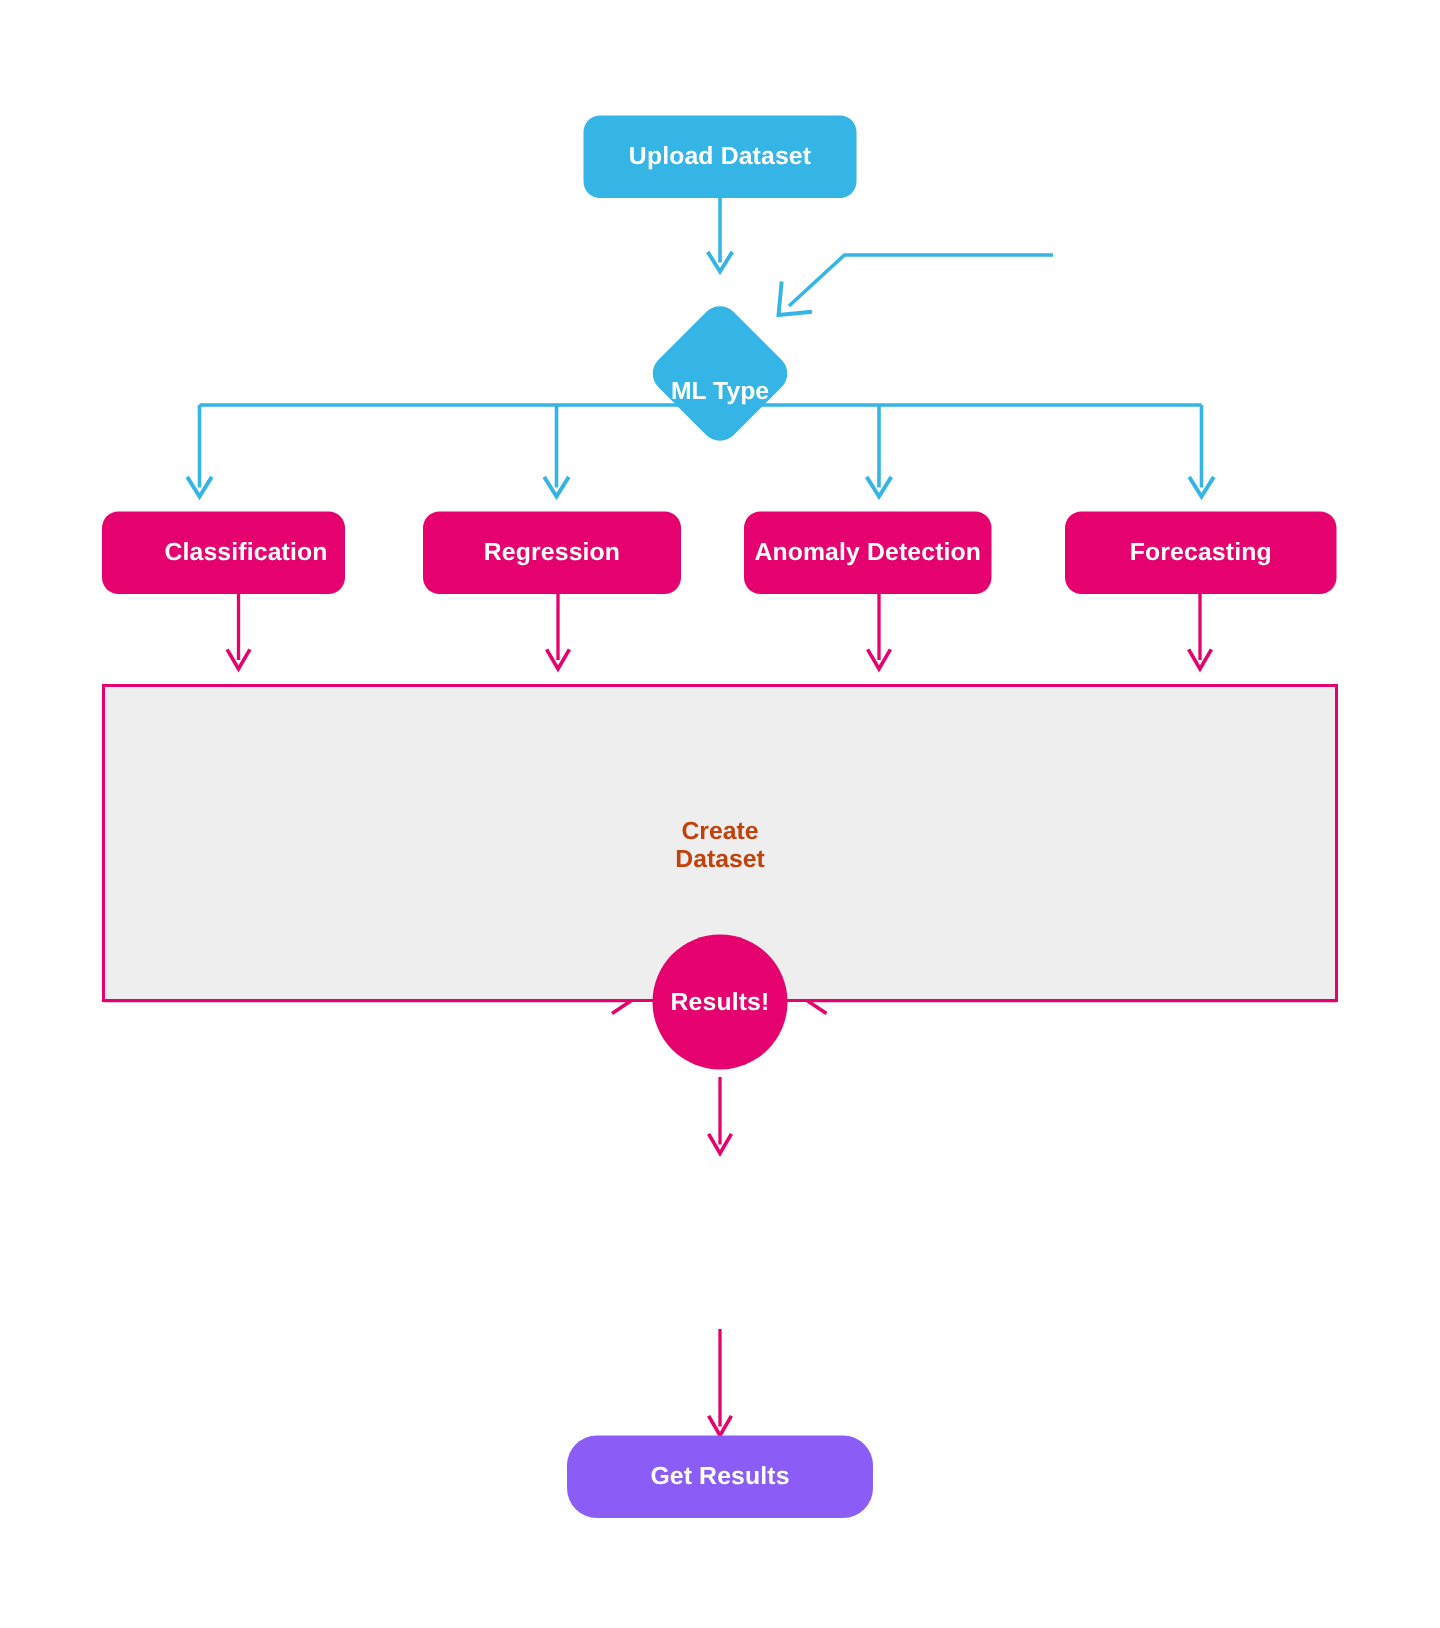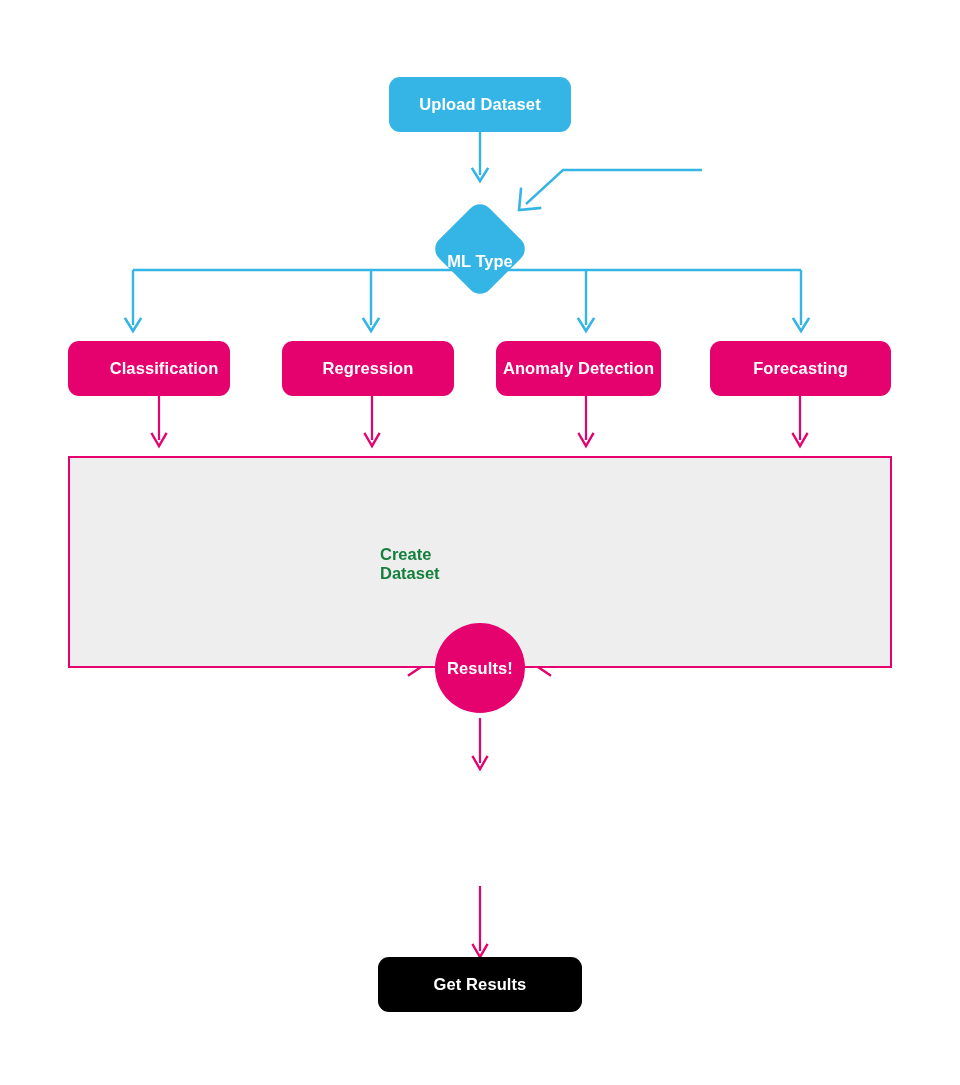--- a/index.html
+++ b/index.html
@@ -36,21 +36,21 @@
     font-weight: bold;
     letter-spacing: 0.1px;
     z-index: 3;
   }
   .rounded-box {
     border-radius: 11px;
     font-size: 16.5px;
   }
   .blue-fill { background: #35b5e5; }
   .pink-fill { background: #e5016e; }
-  .teal-fill { background: #000000; }
+  .teal-fill { background: #8b5cf6; border-radius: 20px; }
 
   .diamond-wrap {
     position: absolute;
     z-index: 3;
   }
   .diamond-shape {
     position: absolute;
     left: 50%;
     top: 50%;
     border-radius: 13px;
@@ -79,22 +79,22 @@
   .session-panel {
     position: absolute;
     box-sizing: border-box;
     background: #efeeee;
     border: 2px solid #e5016e;
     z-index: 1;
   }
   .session-label {
     position: absolute;
     width: 200px;
-    text-align: left;
-    color: #15803d;
+    text-align: center;
+    color: #c2410c;
     font-weight: bold;
     font-size: 16.5px;
     line-height: 19px;
     z-index: 2;
   }
 </style>
 </head>
 <body>
 
 <div id="canvas">

